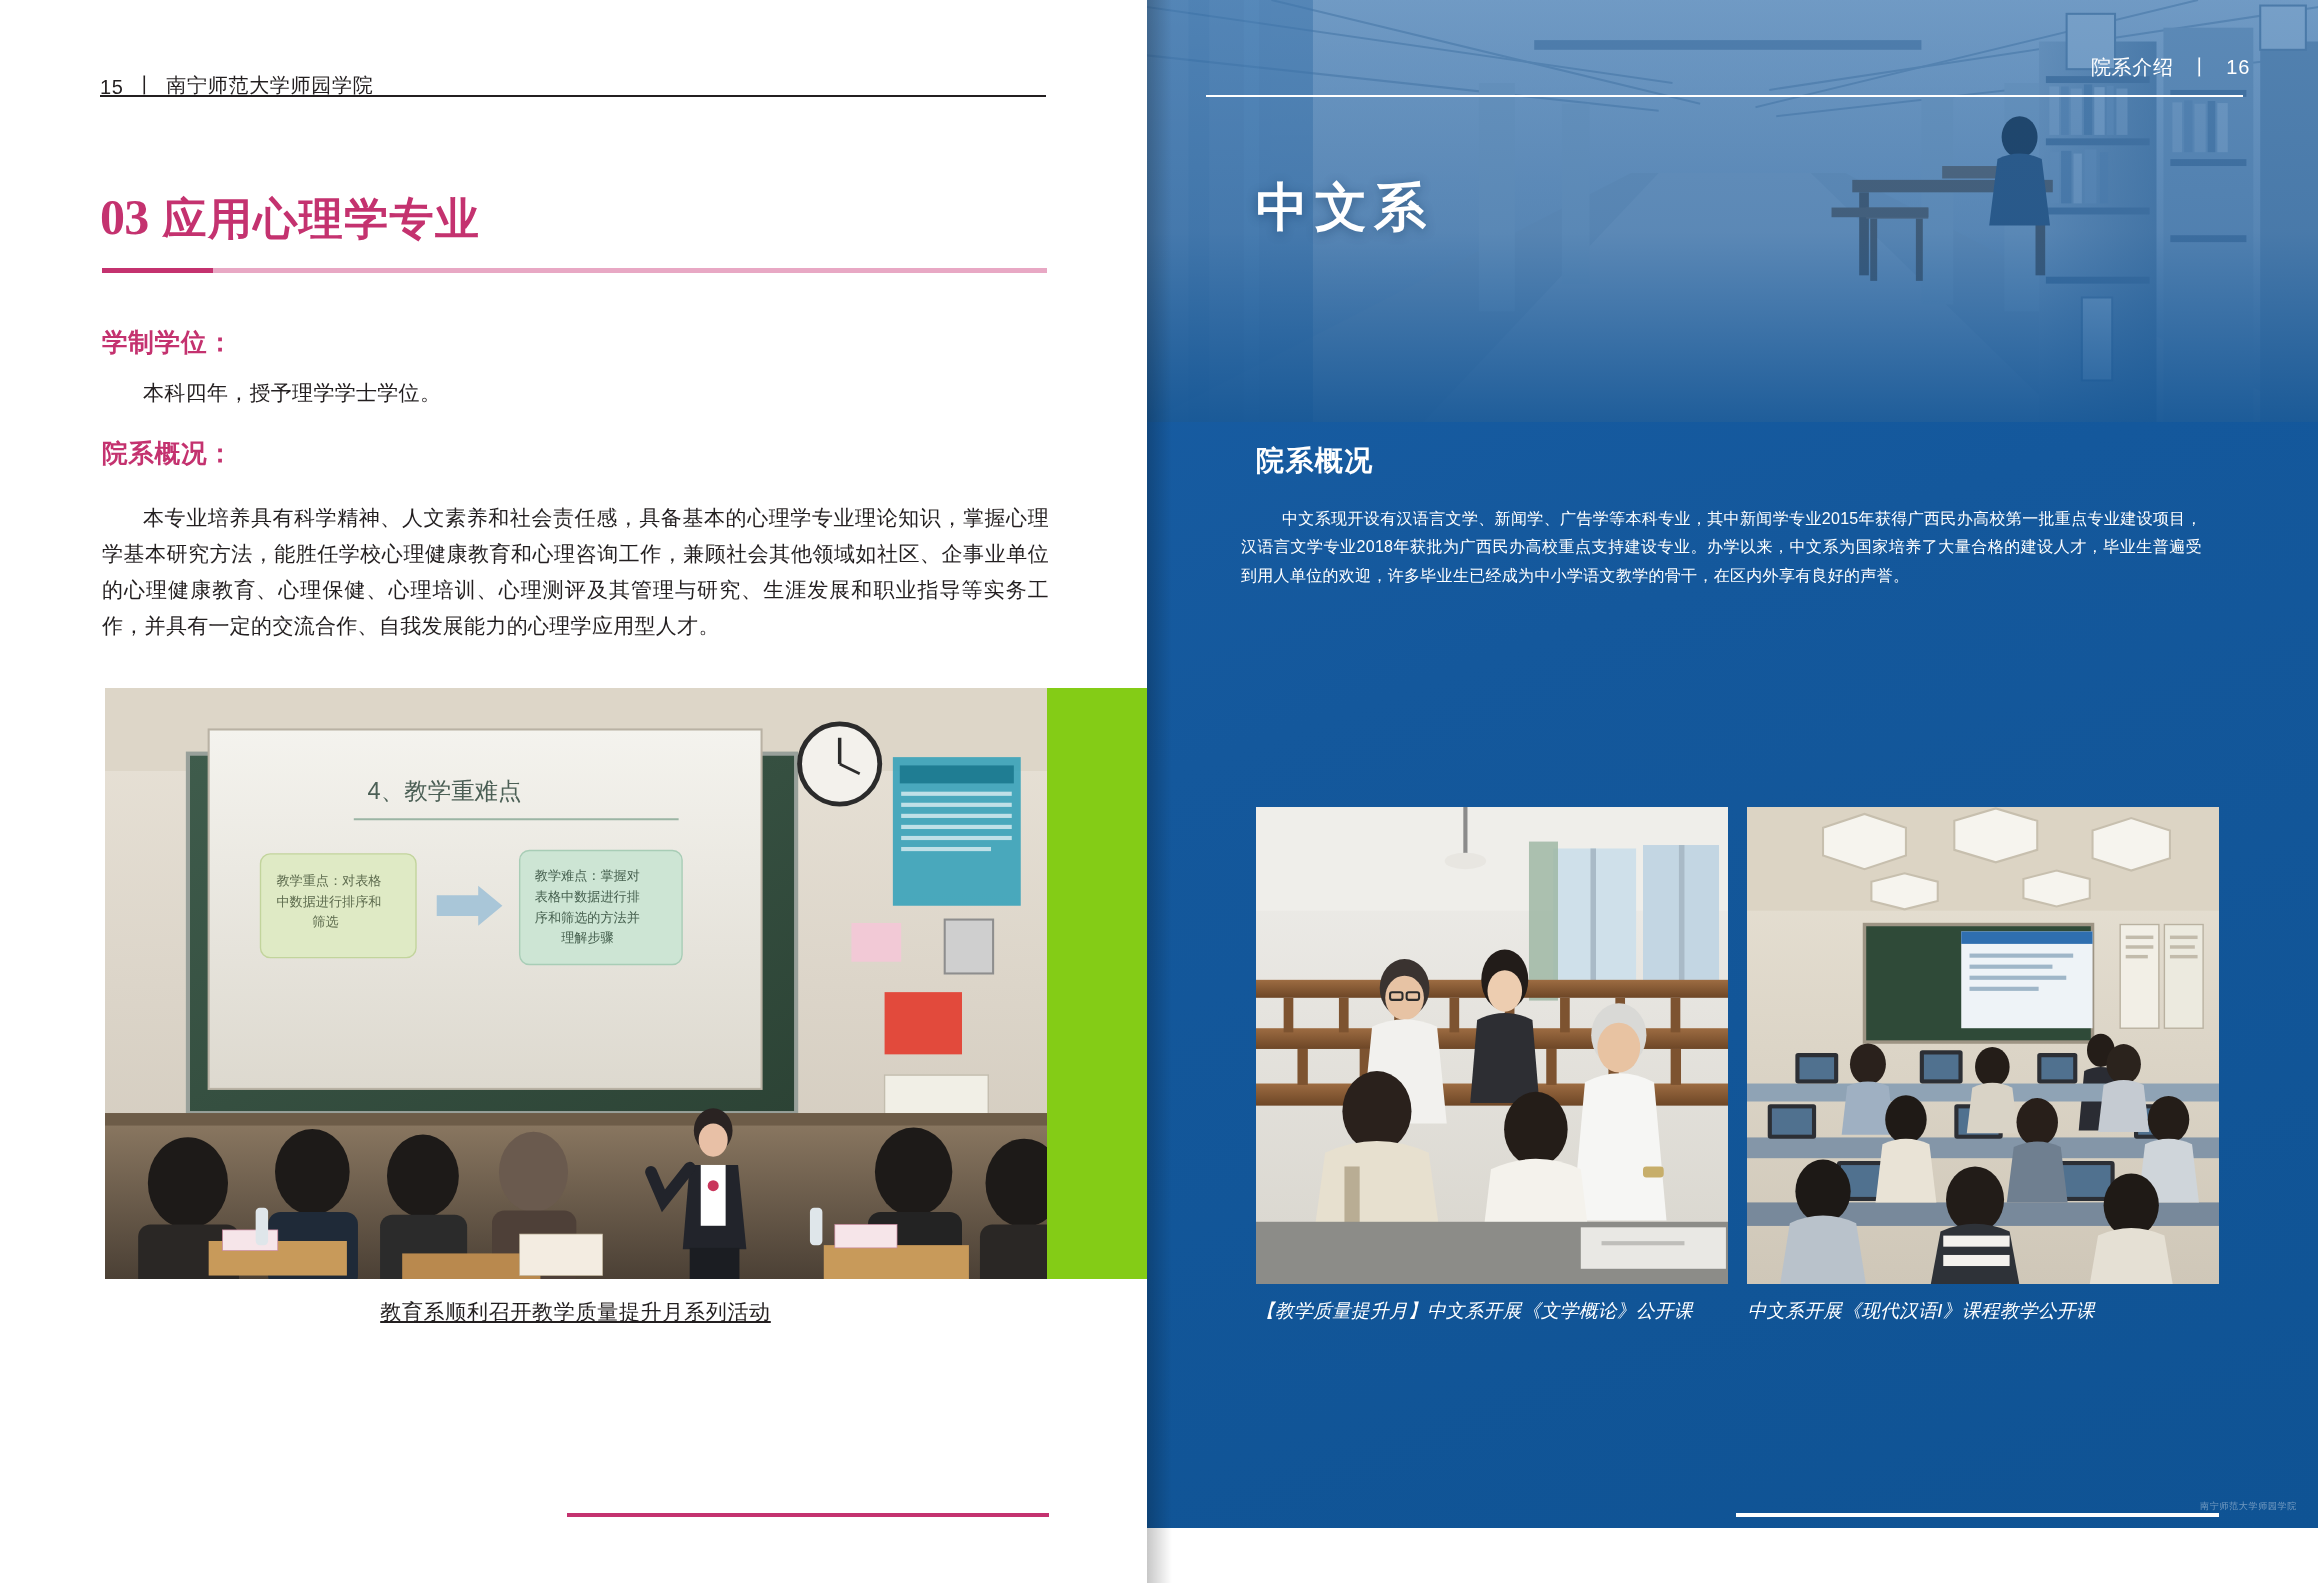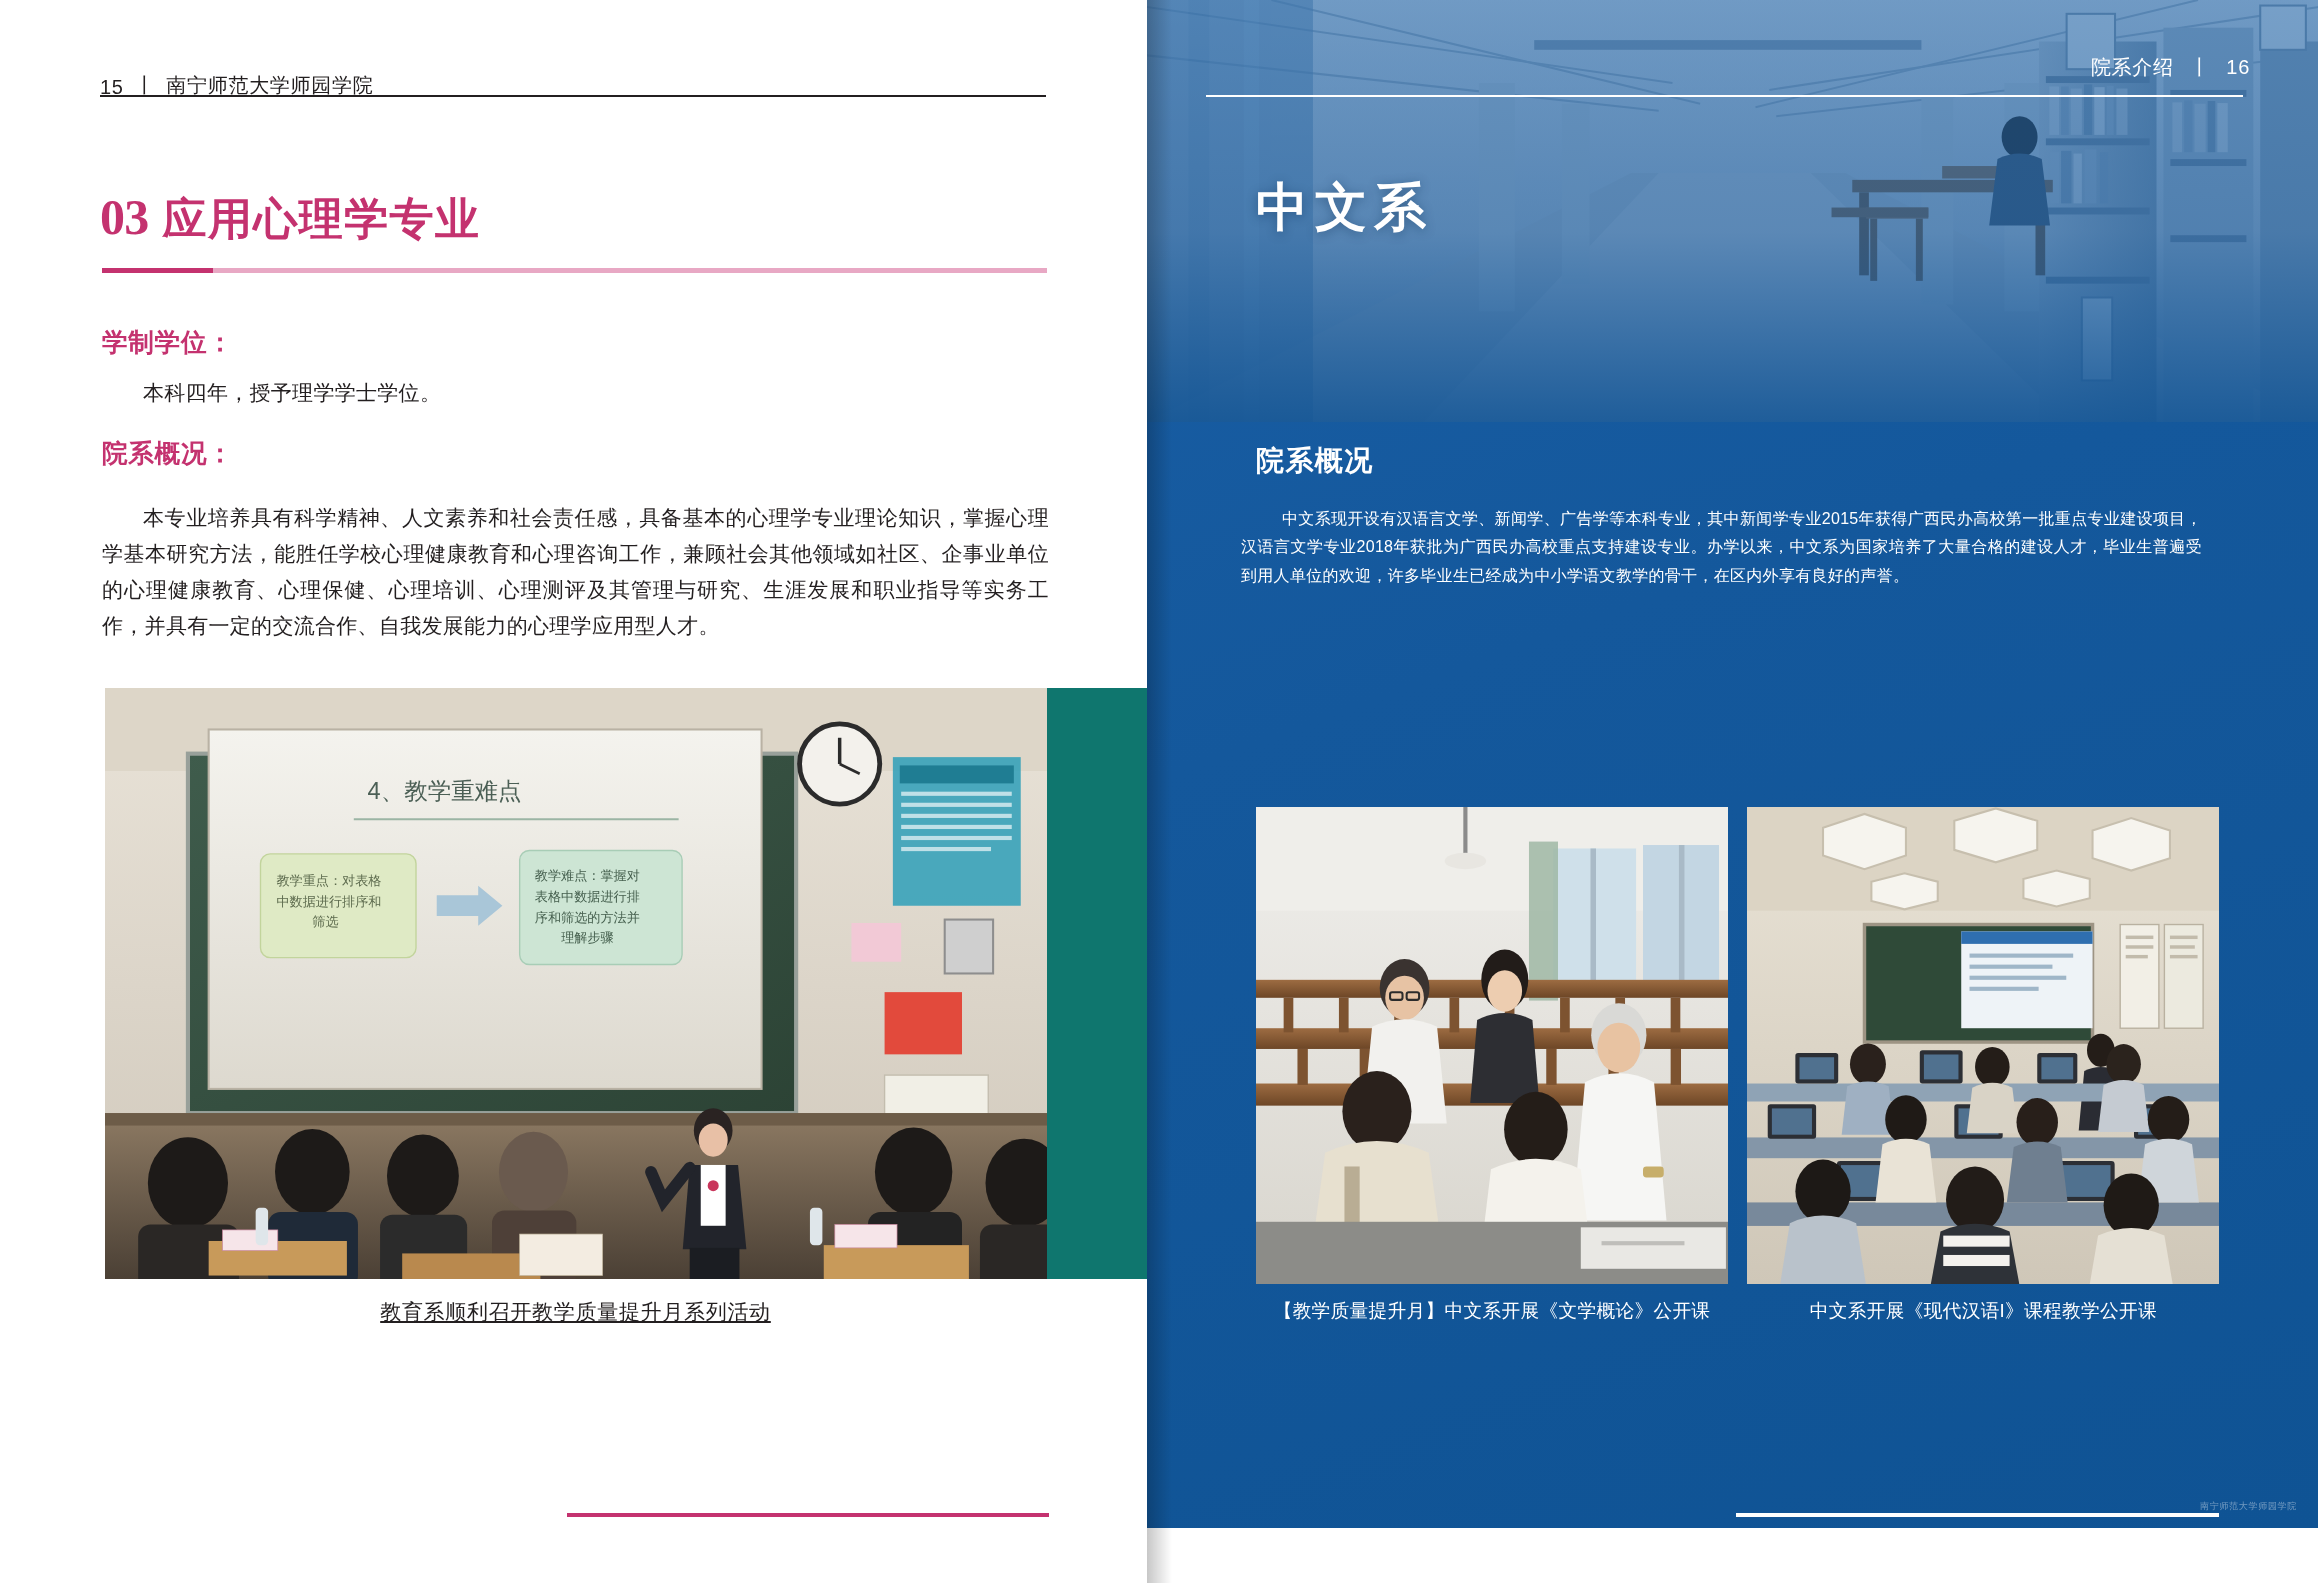--- a/index.html
+++ b/index.html
@@ -56,21 +56,21 @@
     font-size:25.6px; font-weight:800; color:#c4326f; letter-spacing:0.7px;
   }
   .l-sec-p{
     font-size:21px; color:#231f20; line-height:1.72; text-indent:41px;
     text-align:justify; text-justify:inter-ideograph; letter-spacing:0.3px;
   }
 
   .l-photo{
     position:absolute; left:105px; top:688px;
     width:1104px; height:591px;
-    overflow:hidden; background:#0f766e;
+    overflow:hidden; background:#84cc16;
   }
   .l-caption{
     position:absolute; left:102px; top:1298px; width:947px;
     text-align:center; font-size:21px; color:#231f20; letter-spacing:0.7px;text-decoration:underline;
   }
   .l-foot-rule{
     position:absolute; left:567px; top:1513px; width:482px; height:4.1px;
     background:#c4326f;
   }
 
@@ -121,22 +121,23 @@
   }
   .r-photo{
     width:472px; height:477px; overflow:hidden; background:#3b3b3b;
     position:relative;
   }
   .r-captions{
     position:absolute; left:109px; top:1298px; width:964px;
     display:flex; gap:19.4px;
   }
   .r-caption{
-    width:472px; text-align:center; font-size:18.7px; color:#ffffff;
+    width:472px; text-align:left; font-size:18.7px; color:#ffffff;
     letter-spacing:0.3px;
+    font-style:italic;
   }
   .r-foot-rule{
     position:absolute; left:589px; top:1513px; width:483px; height:4.1px;
     background:#ffffff;
   }
   .r-watermark{
     position:absolute; right:22px; bottom:15px;
     font-size:9px; color:rgba(255,255,255,.40); letter-spacing:0.7px;
   }
   .gutter-shadow{

